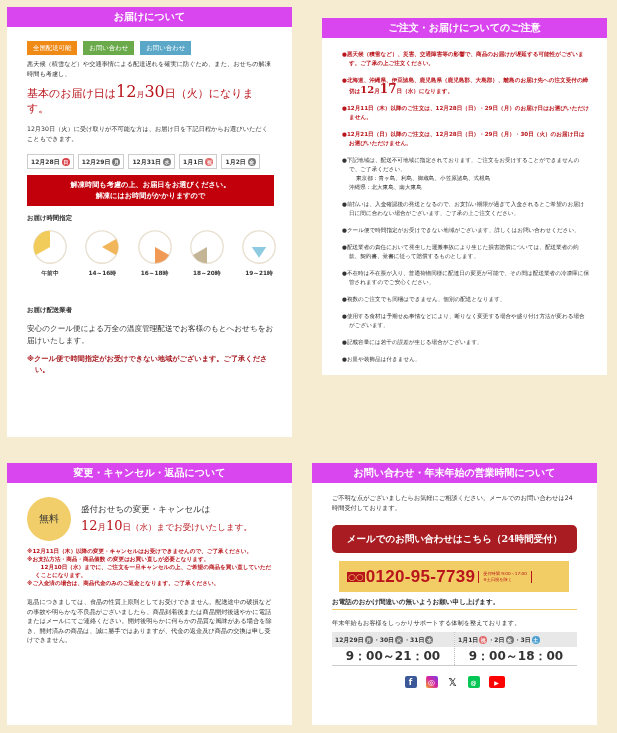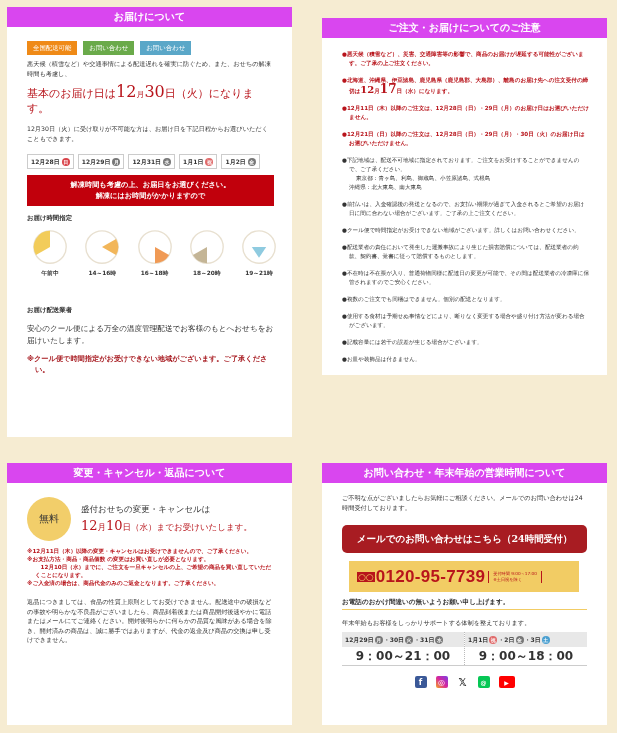--- a/index.html
+++ b/index.html
@@ -159,21 +159,21 @@
     <div class="redlist" style="margin-top:6px;">
       <div>※12月11日（木）以降の変更・キャンセルはお受けできませんので、ご了承ください。</div>
       <div>※お支払方法・商品・商品個数 の変更はお買い直しが必要となります。</div>
       <div style="padding-left:8px">　12月10日（水）までに、ご注文を一旦キャンセルの上、ご希望の商品を買い直していただくことになります。</div>
       <div>※ご入金済の場合は、商品代金のみのご返金となります。ご了承ください。</div>
     </div>
     <div class="small" style="margin-top:10px;line-height:9.5px;">返品につきましては、食品の性質上原則としてお受けできません。配送途中の破損などの事故や明らかな不良品がございましたら、商品到着後または商品開封後速やかに電話またはメールにてご連絡ください。開封後明らかに何らかの品質な風味がある場合を除き、開封済みの商品は、誠に勝手ではありますが、代金の返金及び商品の交換は申し受けできません。</div>
   </div>
 </div>
 
-<div class="panel" style="left:322px;top:463px;width:285px;height:262px;">
+<div class="panel" style="left:312px;top:463px;width:285px;height:262px;">
   <div class="panel-head">お問い合わせ・年末年始の営業時間について</div>
   <div style="padding:0 20px 0 20px;">
     <div class="small" style="margin-top:10px;">ご不明な点がございましたらお気軽にご相談ください。メールでのお問い合わせは24時間受付しております。</div>
     <div class="btn-mail" style="margin-top:12px;">メールでのお問い合わせはこちら（24時間受付）</div>
     <div class="phone" style="margin:8px 8px 0 7px;">
       <span style="background:#b8141b;color:#f2cc64;font-size:9px;font-weight:bold;padding:0 1px;margin-right:1px;">○○</span>
       <span class="tel">0120-95-7739</span>
       <span style="margin-left:3px;border-left:1px solid #b8141b;border-right:1px solid #b8141b;padding:0 4px;font-size:4.2px;color:#b8141b;line-height:6px;">
         <span>受付時間 9:00～17:00</span><br><span>※土日祝を除く</span>
       </span>

